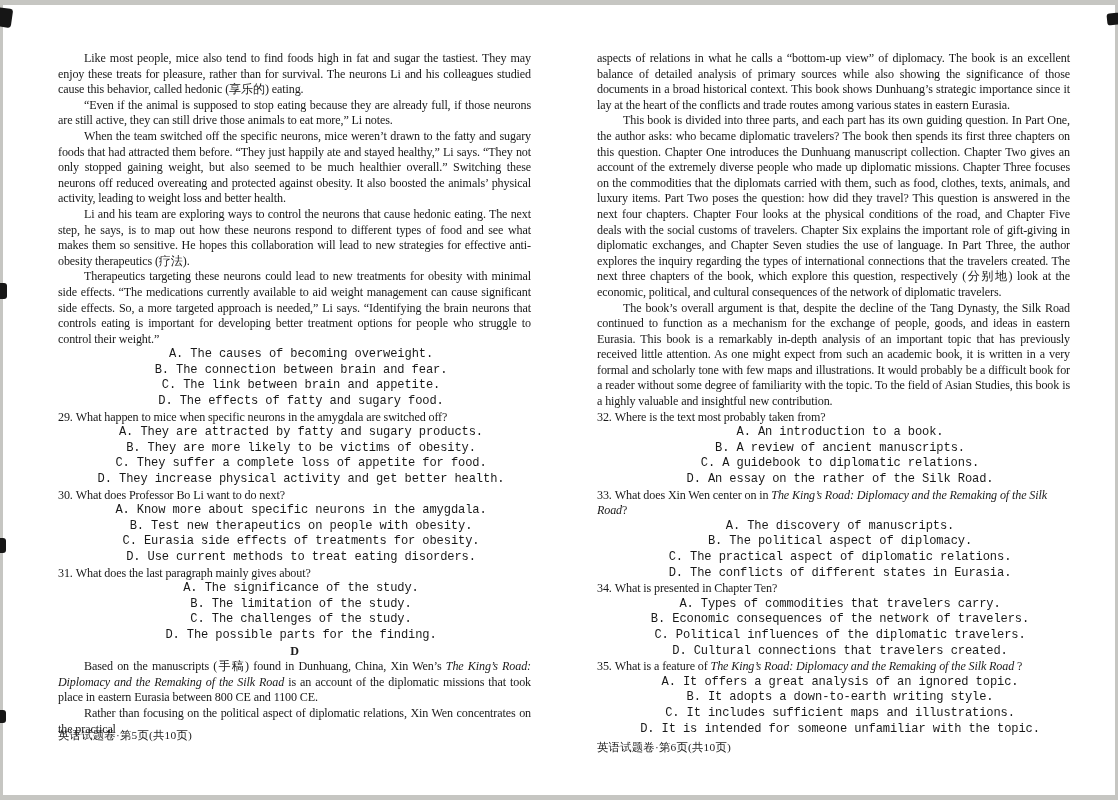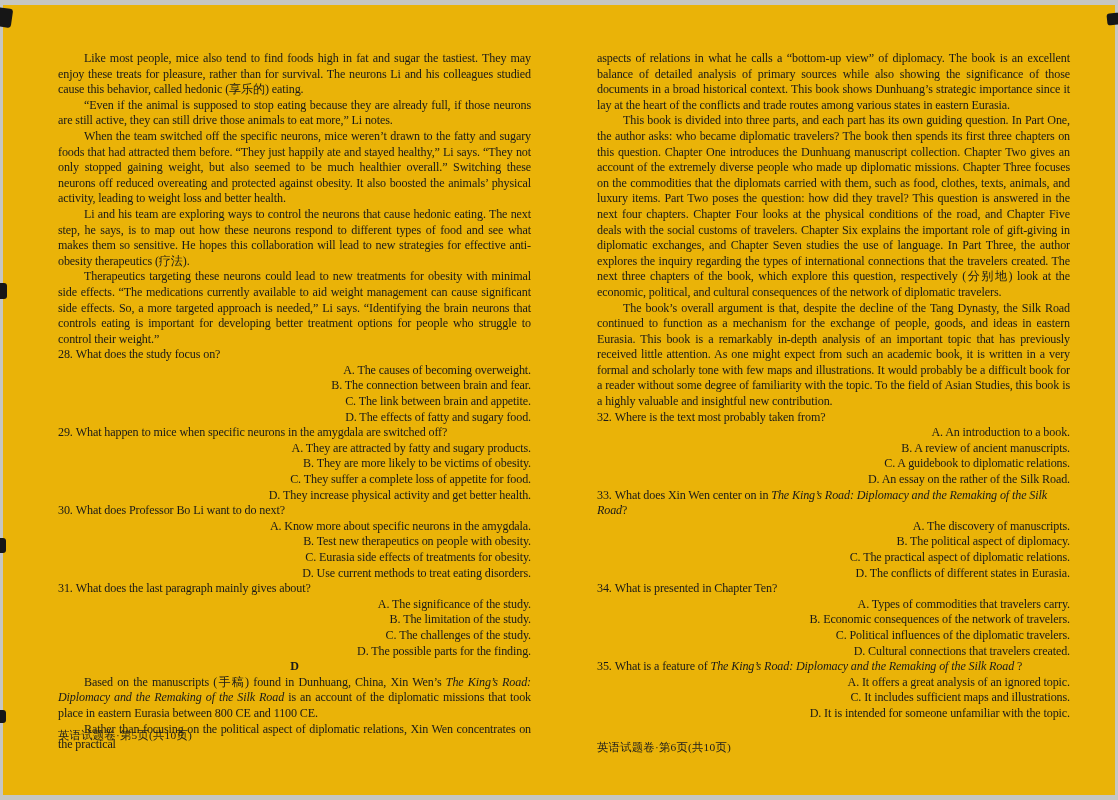--- a/index.html
+++ b/index.html
@@ -6,38 +6,38 @@
   body {
     width: 1118px; height: 800px;
     background: #c6c6c2;
     position: relative;
     overflow: hidden;
     font-family: "Liberation Serif", "DejaVu Serif", serif;
   }
   .page {
     position: absolute; left: 3px; top: 5px;
     width: 1112px; height: 790px;
-    background: #eab308;
+    background: #ffffff;
   }
   .column {
     position: absolute; top: 46px; width: 473px;
     font-size: 12.1px; line-height: 15.6px;
     letter-spacing: -0.12px;
     color: #191919;
     text-align: justify;
   }
   .column.left  { left: 55px; }
   .column.right { left: 594px; }
   p.para { margin: 0; }
   p.para.indent { text-indent: 26px; }
   .italic { font-style: italic; }
   .section-heading { text-align: center; font-weight: bold; }
   .question { margin: 0; }
   .q-stem { text-align: left; }
-  .q-option { padding-left: 13px; text-align: right; }
+  .q-option { padding-left: 13px; text-align: center; font-family: Liberation Mono, monospace; }
   .footer {
     position: absolute; top: 723px; width: 473px;
     text-align: left; font-size: 11.4px; color: #1d1d1d;
     letter-spacing: 0.2px;
   }
   .footer.left  { left: 55px; }
   .footer.right { left: 594px; margin-top: 12px; }
   .artifact { position: absolute; background: #161616; border-radius: 3px; }
   .a1 { left: -5px; top: 8px;   width: 17px; height: 19px; transform: rotate(8deg); }
   .a2 { left: -6px; top: 283px; width: 13px; height: 16px; }
@@ -49,21 +49,20 @@
 <body>
 
 <div class="page">
   <div class="column left" id="col-left">
       <p class="para indent"><span>Like most people, mice also tend to find foods high in fat and sugar the tastiest. They may enjoy these treats for pleasure, rather than for survival. The neurons Li and his colleagues studied cause this behavior, called hedonic (享乐的) eating.</span></p>
       <p class="para indent"><span>“Even if the animal is supposed to stop eating because they are already full, if those neurons are still active, they can still drive those animals to eat more,” Li notes.</span></p>
       <p class="para indent"><span>When the team switched off the specific neurons, mice weren’t drawn to the fatty and sugary foods that had attracted them before. “They just happily ate and stayed healthy,” Li says. “They not only stopped gaining weight, but also seemed to be much healthier overall.” Switching these neurons off reduced overeating and protected against obesity. It also boosted the animals’ physical activity, leading to weight loss and better health.</span></p>
       <p class="para indent"><span>Li and his team are exploring ways to control the neurons that cause hedonic eating. The next step, he says, is to map out how these neurons respond to different types of food and see what makes them so sensitive. He hopes this collaboration will lead to new strategies for effective anti-obesity therapeutics (疗法).</span></p>
       <p class="para indent"><span>Therapeutics targeting these neurons could lead to new treatments for obesity with minimal side effects. “The medications currently available to aid weight management can cause significant side effects. So, a more targeted approach is needed,” Li says. “Identifying the brain neurons that controls eating is important for developing better treatment options for people who struggle to control their weight.”</span></p>
       <div class="question">
-        <div class="q-stem"><span>28.&nbsp;</span><span>What does the study focus on?</span></div>
         <div class="q-option">A. The causes of becoming overweight.</div>
         <div class="q-option">B. The connection between brain and fear.</div>
         <div class="q-option">C. The link between brain and appetite.</div>
         <div class="q-option">D. The effects of fatty and sugary food.</div>
       </div>
       <div class="question">
         <div class="q-stem"><span>29.&nbsp;</span><span>What happen to mice when specific neurons in the amygdala are switched off?</span></div>
         <div class="q-option">A. They are attracted by fatty and sugary products.</div>
         <div class="q-option">B. They are more likely to be victims of obesity.</div>
         <div class="q-option">C. They suffer a complete loss of appetite for food.</div>
@@ -108,20 +107,21 @@
       <div class="question">
         <div class="q-stem"><span>34.&nbsp;</span><span>What is presented in Chapter Ten?</span></div>
         <div class="q-option">A. Types of commodities that travelers carry.</div>
         <div class="q-option">B. Economic consequences of the network of travelers.</div>
         <div class="q-option">C. Political influences of the diplomatic travelers.</div>
         <div class="q-option">D. Cultural connections that travelers created.</div>
       </div>
       <div class="question">
         <div class="q-stem"><span>35.&nbsp;</span><span>What is a feature of </span><span class="italic">The King’s Road: Diplomacy and the Remaking of the Silk Road</span><span> ?</span></div>
         <div class="q-option">A. It offers a great analysis of an ignored topic.</div>
+        <div class="q-option">B. It adopts a down-to-earth writing style.</div>
         <div class="q-option">C. It includes sufficient maps and illustrations.</div>
         <div class="q-option">D. It is intended for someone unfamiliar with the topic.</div>
       </div>
     </div>
   <div class="footer left">英语试题卷·第5页(共10页)</div>
   <div class="footer right">英语试题卷·第6页(共10页)</div>
 </div>
 
 <div class="artifact a1"></div>
 <div class="artifact a2"></div>

